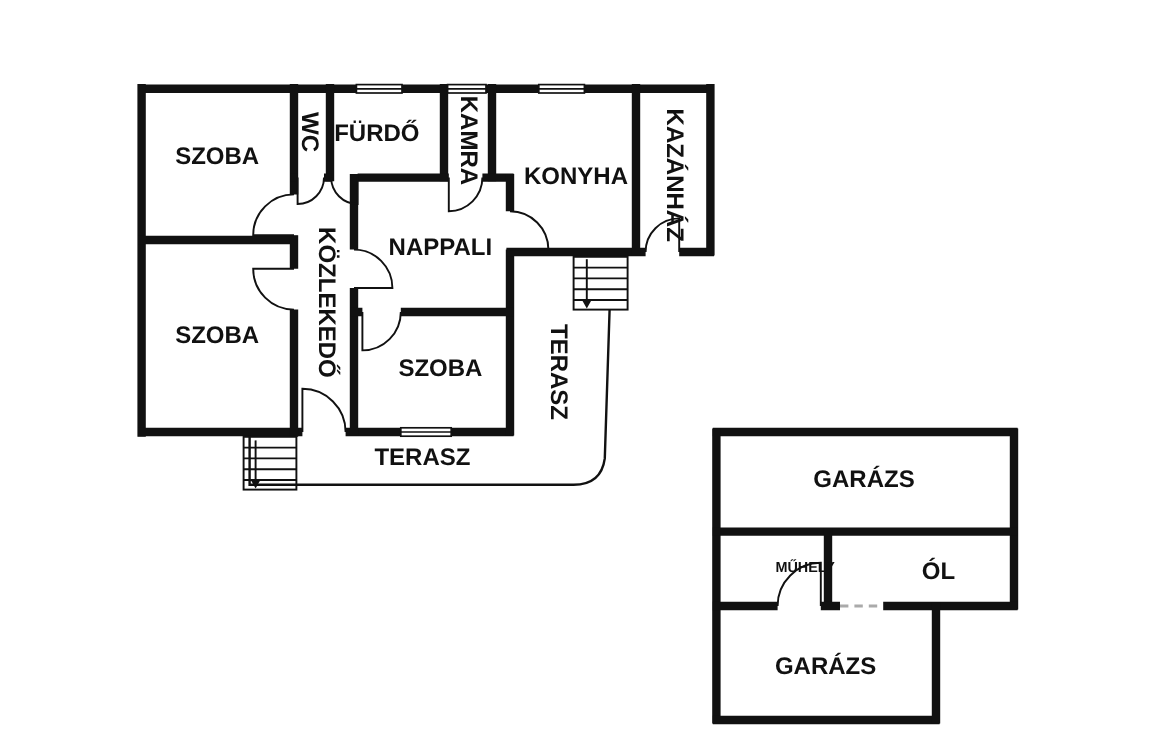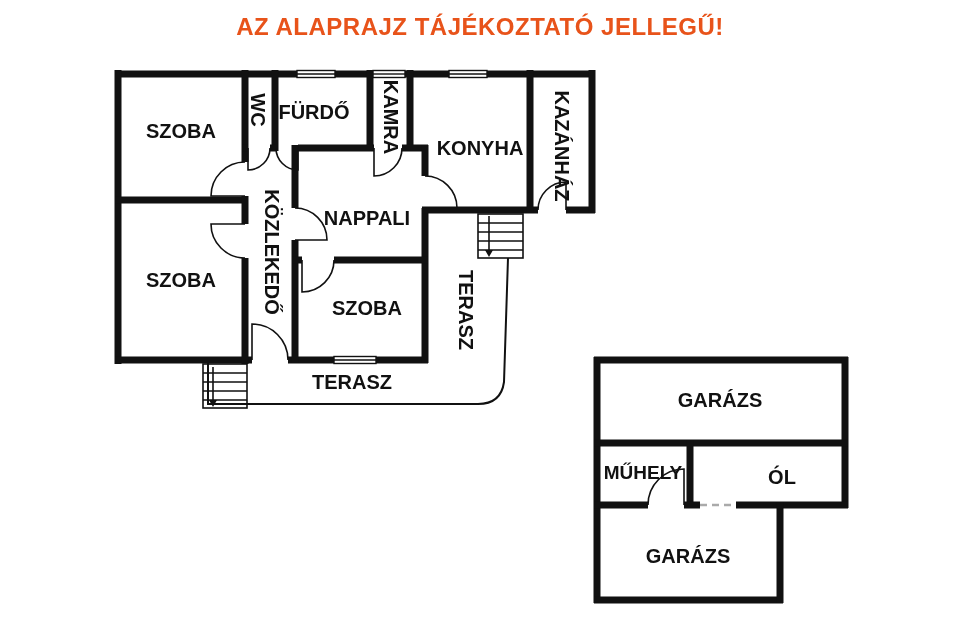--- a/index.html
+++ b/index.html
@@ -12,21 +12,21 @@
     position:absolute;top:13px;left:0;width:100%;text-align:center;
     font-weight:bold;font-size:24px;letter-spacing:.5px;
     font-family:"Liberation Sans",sans-serif;
   }
   .lbl{
     position:absolute;transform:translate(-50%,-50%);
     font-weight:bold;font-size:20px;color:#111;white-space:nowrap;
     font-family:"Liberation Sans",sans-serif;
   }
   .rot{transform:translate(-50%,-50%) rotate(90deg);}
-  .small{font-size:19px;}
+  .small{font-size:12px;margin-left:28px;}
 </style>
 </head>
 <body>
 
 <div class="canvas">
 
   <svg class="plan-svg" width="960" height="623" viewBox="0 0 960 623">
 
     <g stroke="#111" stroke-width="7" fill="none">
 
@@ -102,31 +102,30 @@
       <path d="M845 357 V508"></path>
       <path d="M594 443 H848"></path>
       <path d="M690 440 V508"></path>
       <path d="M594 505 H648 M684 505 H700 M736 505 H848"></path>
       <path d="M594 600 H783"></path>
       <path d="M780 502 V603"></path>
     </g>
     <path d="M700 505 H736" stroke="#aaa" stroke-width="2.5" stroke-dasharray="7 5" fill="none"></path>
   </svg>
 
-  <div class="title" style="color:#e8531a">AZ ALAPRAJZ TÁJÉKOZTATÓ JELLEGŰ!</div>
 
   <div class="lbl" style="left:181px;top:131px">SZOBA</div>
   <div class="lbl rot" style="left:257px;top:110px">WC</div>
   <div class="lbl" style="left:314px;top:112px">FÜRDŐ</div>
   <div class="lbl rot" style="left:390px;top:117px">KAMRA</div>
   <div class="lbl" style="left:480px;top:148px">KONYHA</div>
   <div class="lbl rot" style="left:561px;top:146px">KAZÁNHÁZ</div>
   <div class="lbl" style="left:181px;top:280px">SZOBA</div>
   <div class="lbl rot" style="left:271px;top:252px">KÖZLEKEDŐ</div>
-  <div class="lbl" style="left:367px;top:218px">NAPPALI</div>
+  <div class="lbl" style="left:367px;top:207px">NAPPALI</div>
   <div class="lbl" style="left:367px;top:308px">SZOBA</div>
   <div class="lbl rot" style="left:465px;top:310px">TERASZ</div>
   <div class="lbl" style="left:352px;top:382px">TERASZ</div>
   <div class="lbl" style="left:720px;top:400px">GARÁZS</div>
   <div class="lbl small" style="left:643px;top:473px">MŰHELY</div>
   <div class="lbl" style="left:782px;top:477px">ÓL</div>
   <div class="lbl" style="left:688px;top:556px">GARÁZS</div>
 
 </div>
 

